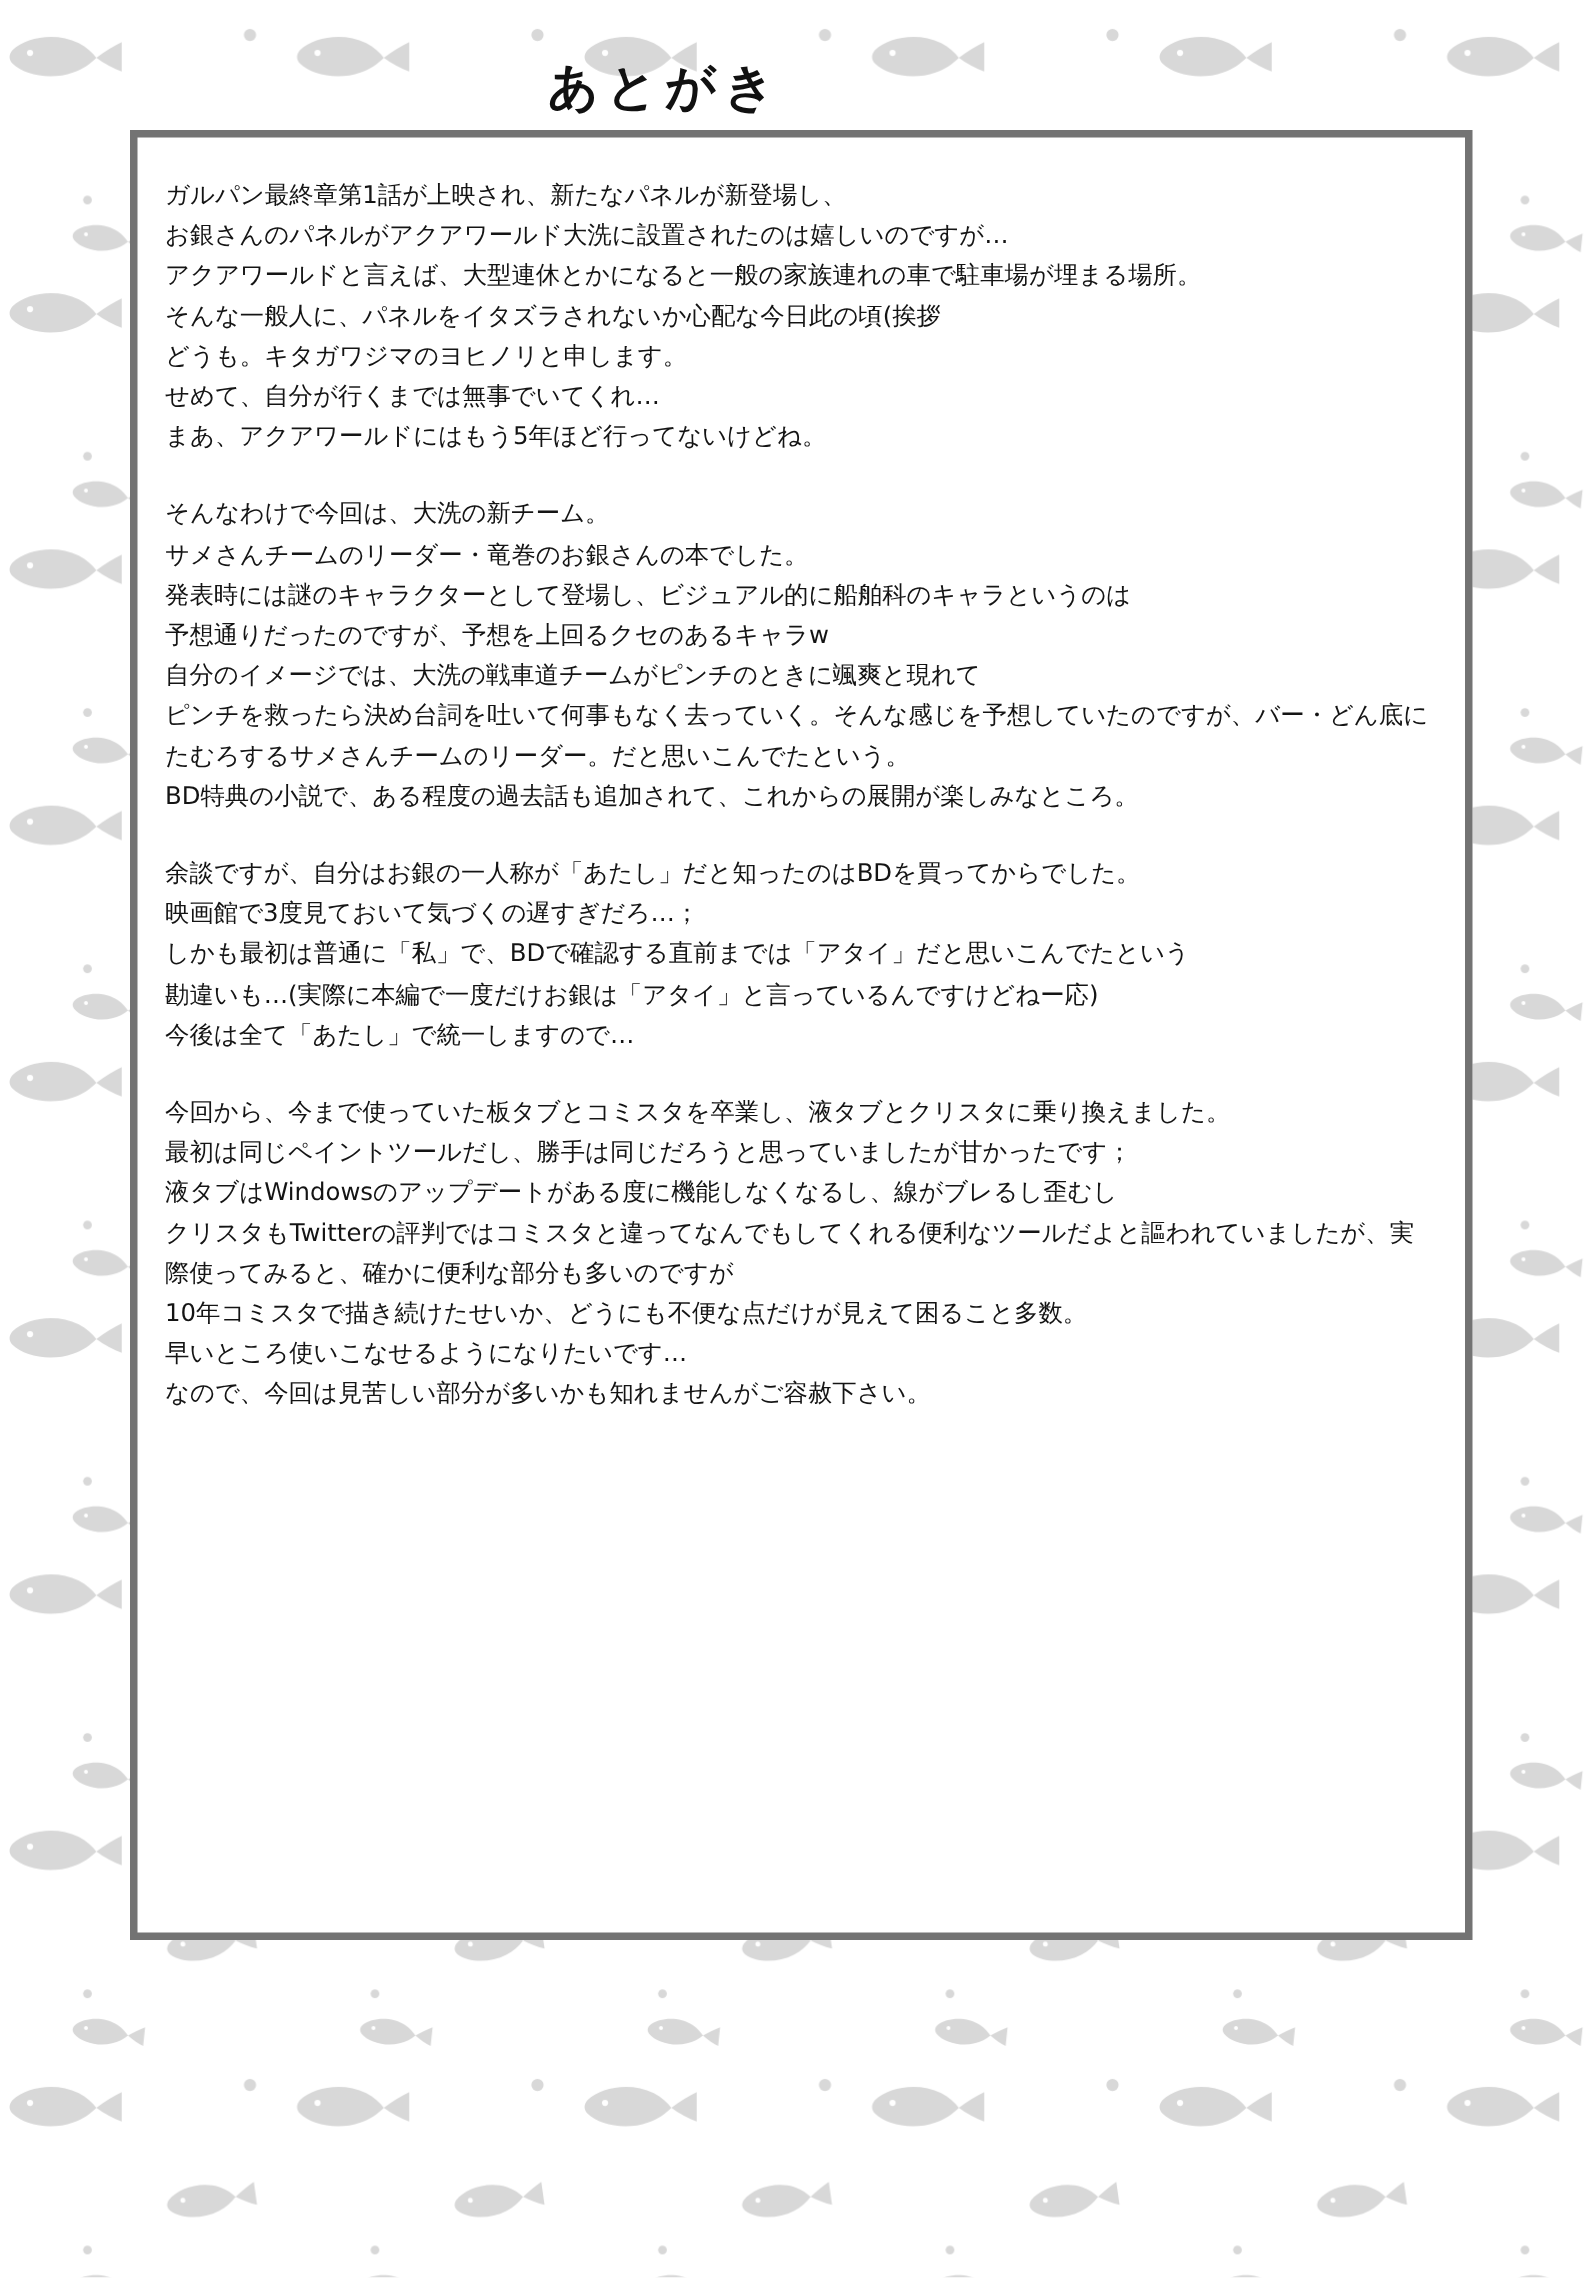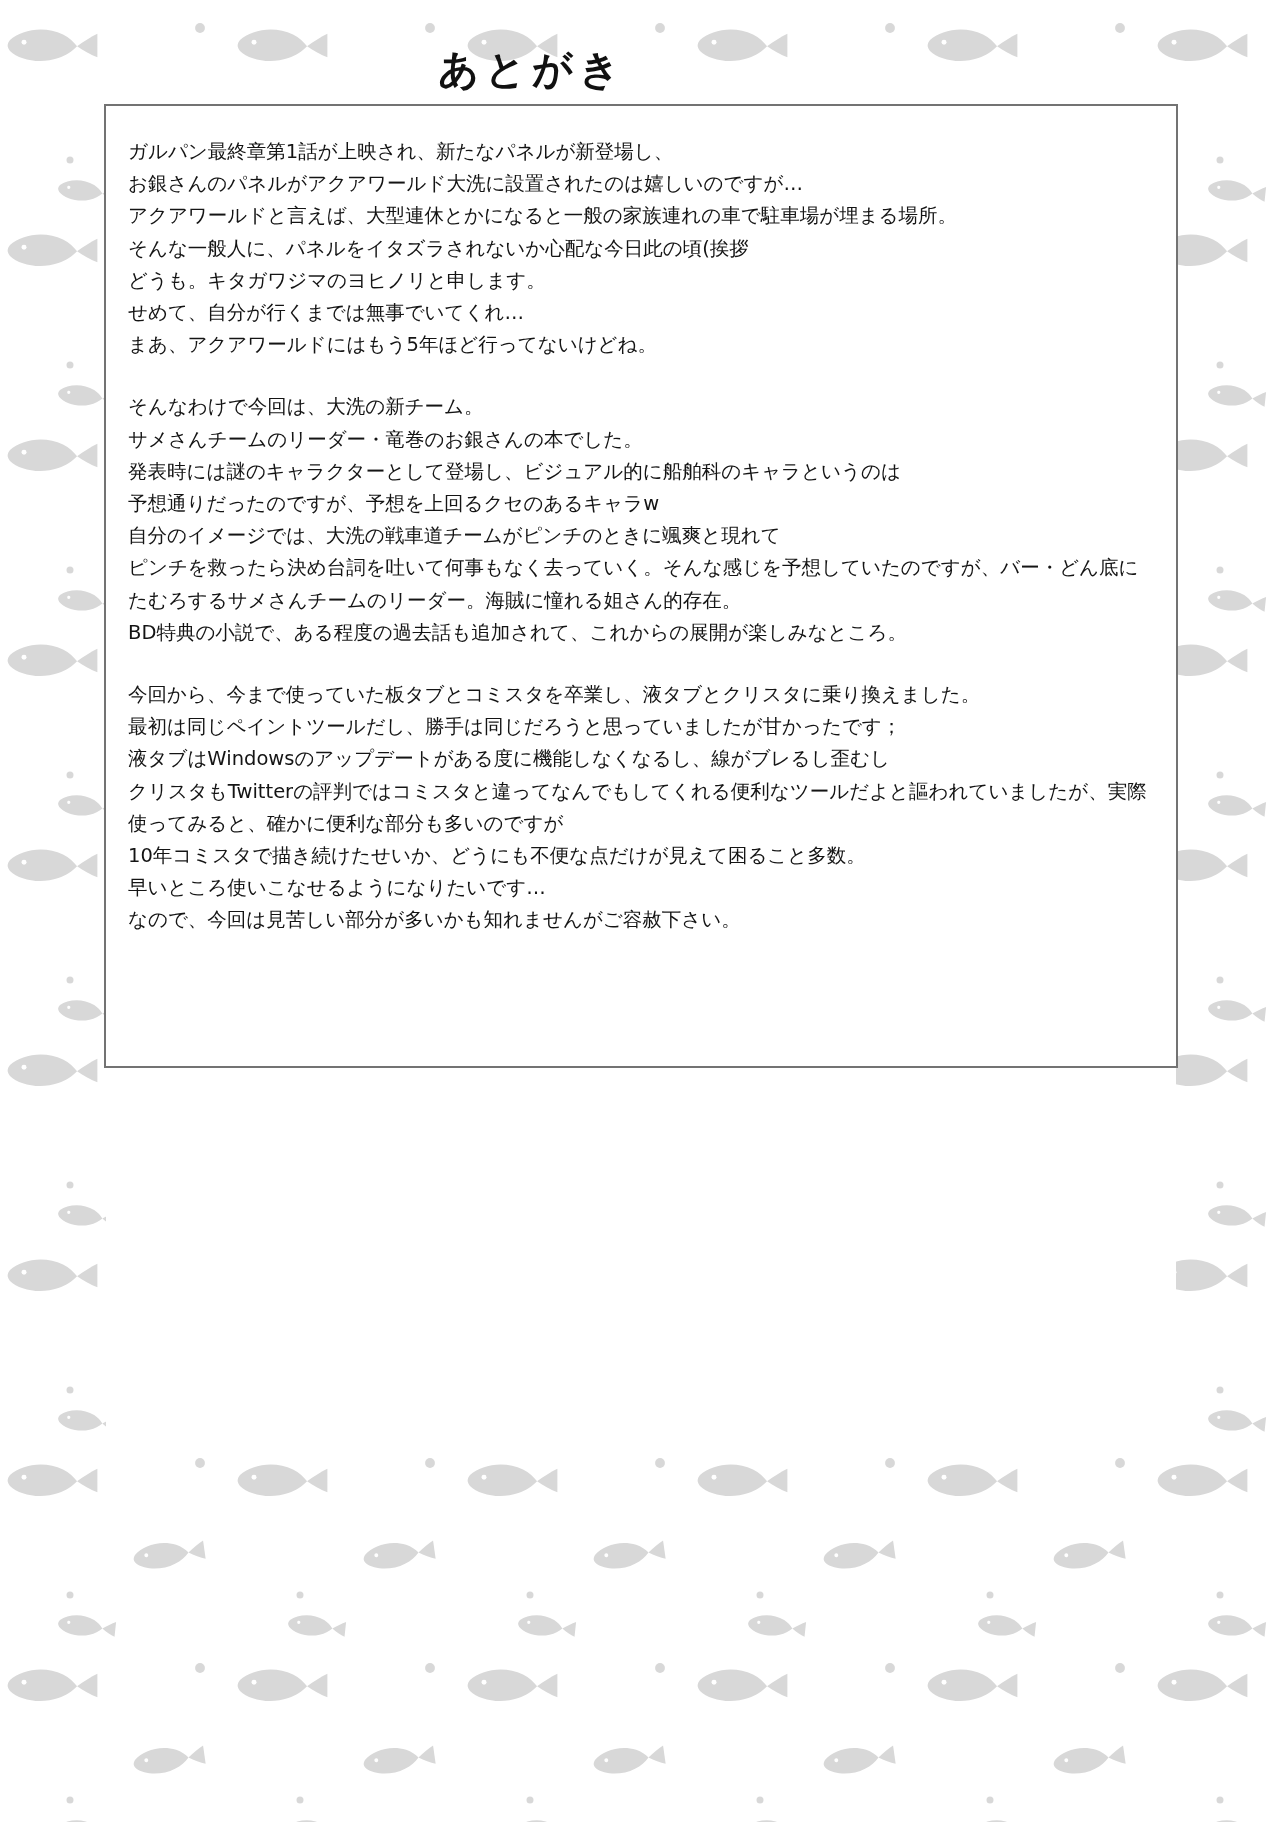--- a/index.html
+++ b/index.html
@@ -38,22 +38,22 @@
     z-index: 3;
     font-family: "DejaVu Sans", sans-serif;
   }
 
   
   #afterword-panel {
     position: absolute;
     left: 104px;
     top: 104px;
     width: 1074px;
-    height: 964px;
-    border: 2px solid #737373;
+    height: 1448px;
+    border: 6px solid #737373;
     background: #ffffff;
     box-sizing: border-box;
     z-index: 2;
   }
 
   #afterword-body {
     position: absolute;
     left: 22px;
     top: 30px;
     right: 24px;
@@ -104,22 +104,27 @@
 アクアワールドと言えば、大型連休とかになると一般の家族連れの車で駐車場が埋まる場所。
 そんな一般人に、パネルをイタズラされないか心配な今日此の頃(挨拶
 どうも。キタガワジマのヨヒノリと申します。
 せめて、自分が行くまでは無事でいてくれ…
 まあ、アクアワールドにはもう5年ほど行ってないけどね。</p>
     <p class="para">そんなわけで今回は、大洗の新チーム。
 サメさんチームのリーダー・竜巻のお銀さんの本でした。
 発表時には謎のキャラクターとして登場し、ビジュアル的に船舶科のキャラというのは
 予想通りだったのですが、予想を上回るクセのあるキャラw
 自分のイメージでは、大洗の戦車道チームがピンチのときに颯爽と現れて
-ピンチを救ったら決め台詞を吐いて何事もなく去っていく。そんな感じを予想していたのですが、バー・どん底にたむろするサメさんチームのリーダー。海賊に憧れる姐さん的存在。
+ピンチを救ったら決め台詞を吐いて何事もなく去っていく。そんな感じを予想していたのですが、バー・どん底にたむろするサメさんチームのリーダー。だと思いこんでたという。
 BD特典の小説で、ある程度の過去話も追加されて、これからの展開が楽しみなところ。</p>
+    <p class="para">余談ですが、自分はお銀の一人称が「あたし」だと知ったのはBDを買ってからでした。
+映画館で3度見ておいて気づくの遅すぎだろ…；
+しかも最初は普通に「私」で、BDで確認する直前までは「アタイ」だと思いこんでたという
+勘違いも…(実際に本編で一度だけお銀は「アタイ」と言っているんですけどねー応)
+今後は全て「あたし」で統一しますので…</p>
     <p class="para">今回から、今まで使っていた板タブとコミスタを卒業し、液タブとクリスタに乗り換えました。
 最初は同じペイントツールだし、勝手は同じだろうと思っていましたが甘かったです；
 液タブはWindowsのアップデートがある度に機能しなくなるし、線がブレるし歪むし
 クリスタもTwitterの評判ではコミスタと違ってなんでもしてくれる便利なツールだよと謳われていましたが、実際使ってみると、確かに便利な部分も多いのですが
 10年コミスタで描き続けたせいか、どうにも不便な点だけが見えて困ること多数。
 早いところ使いこなせるようになりたいです…
 なので、今回は見苦しい部分が多いかも知れませんがご容赦下さい。</p>
   </div>
 </div>
 

